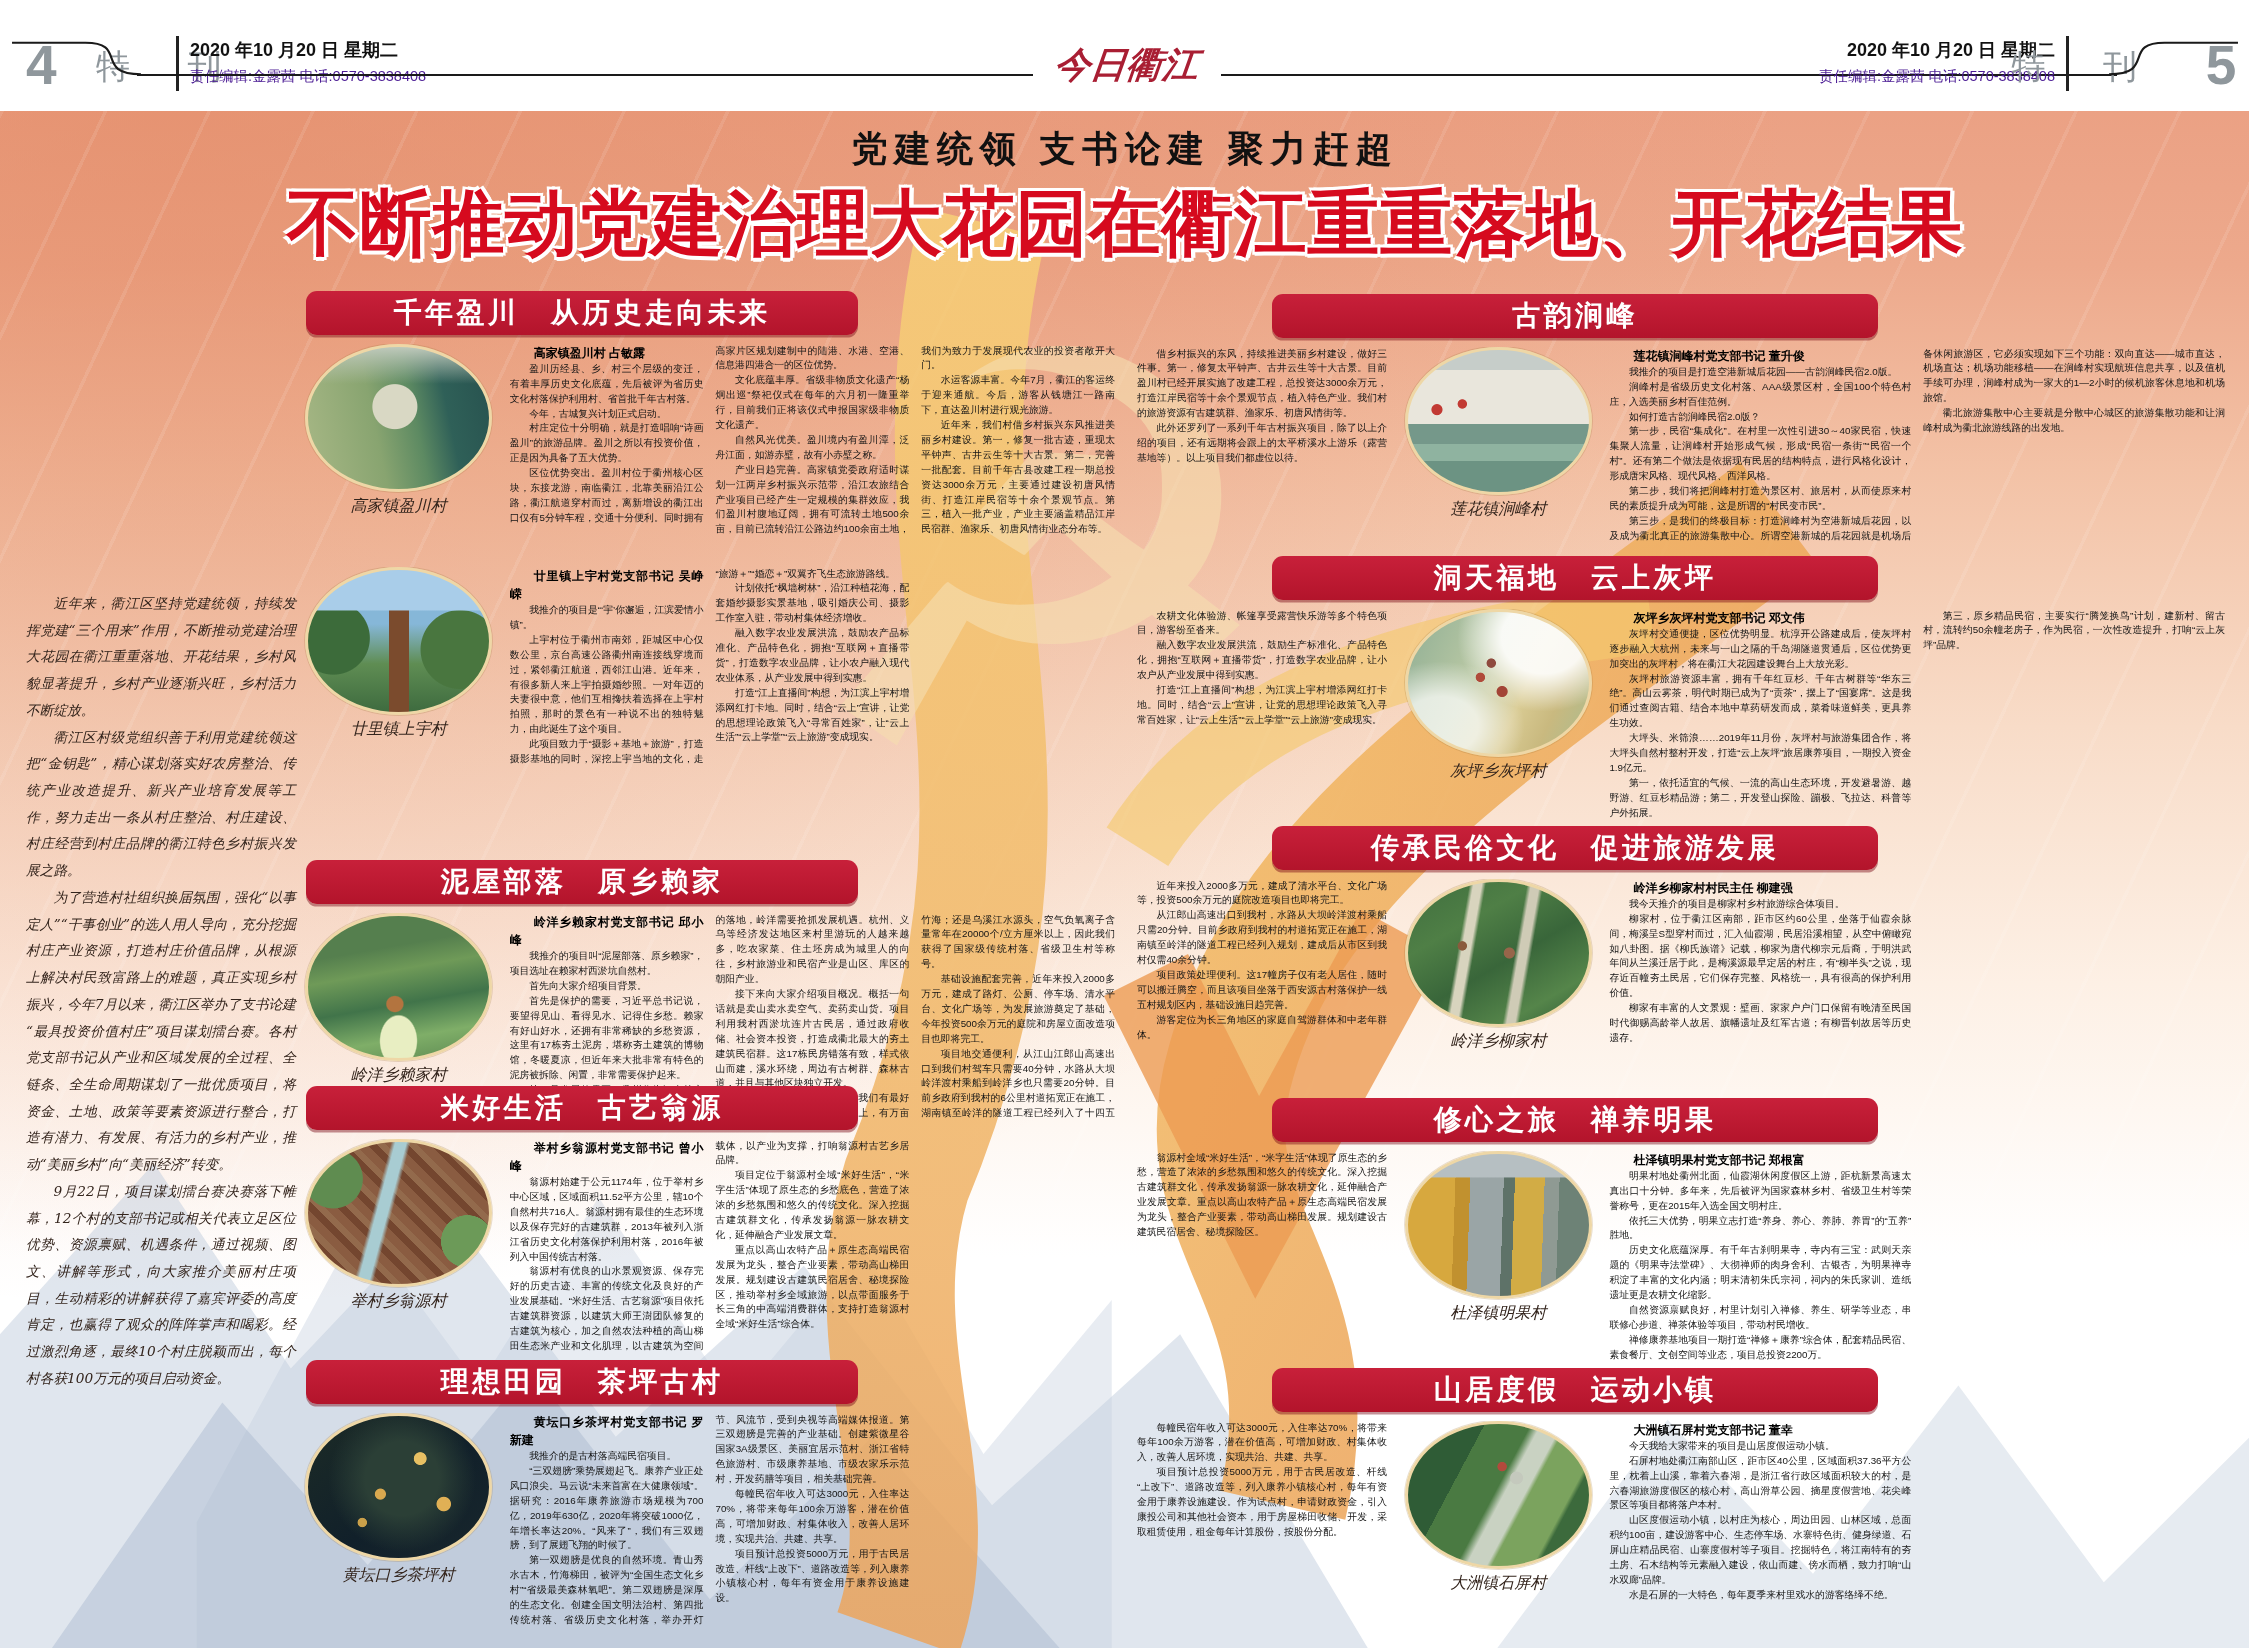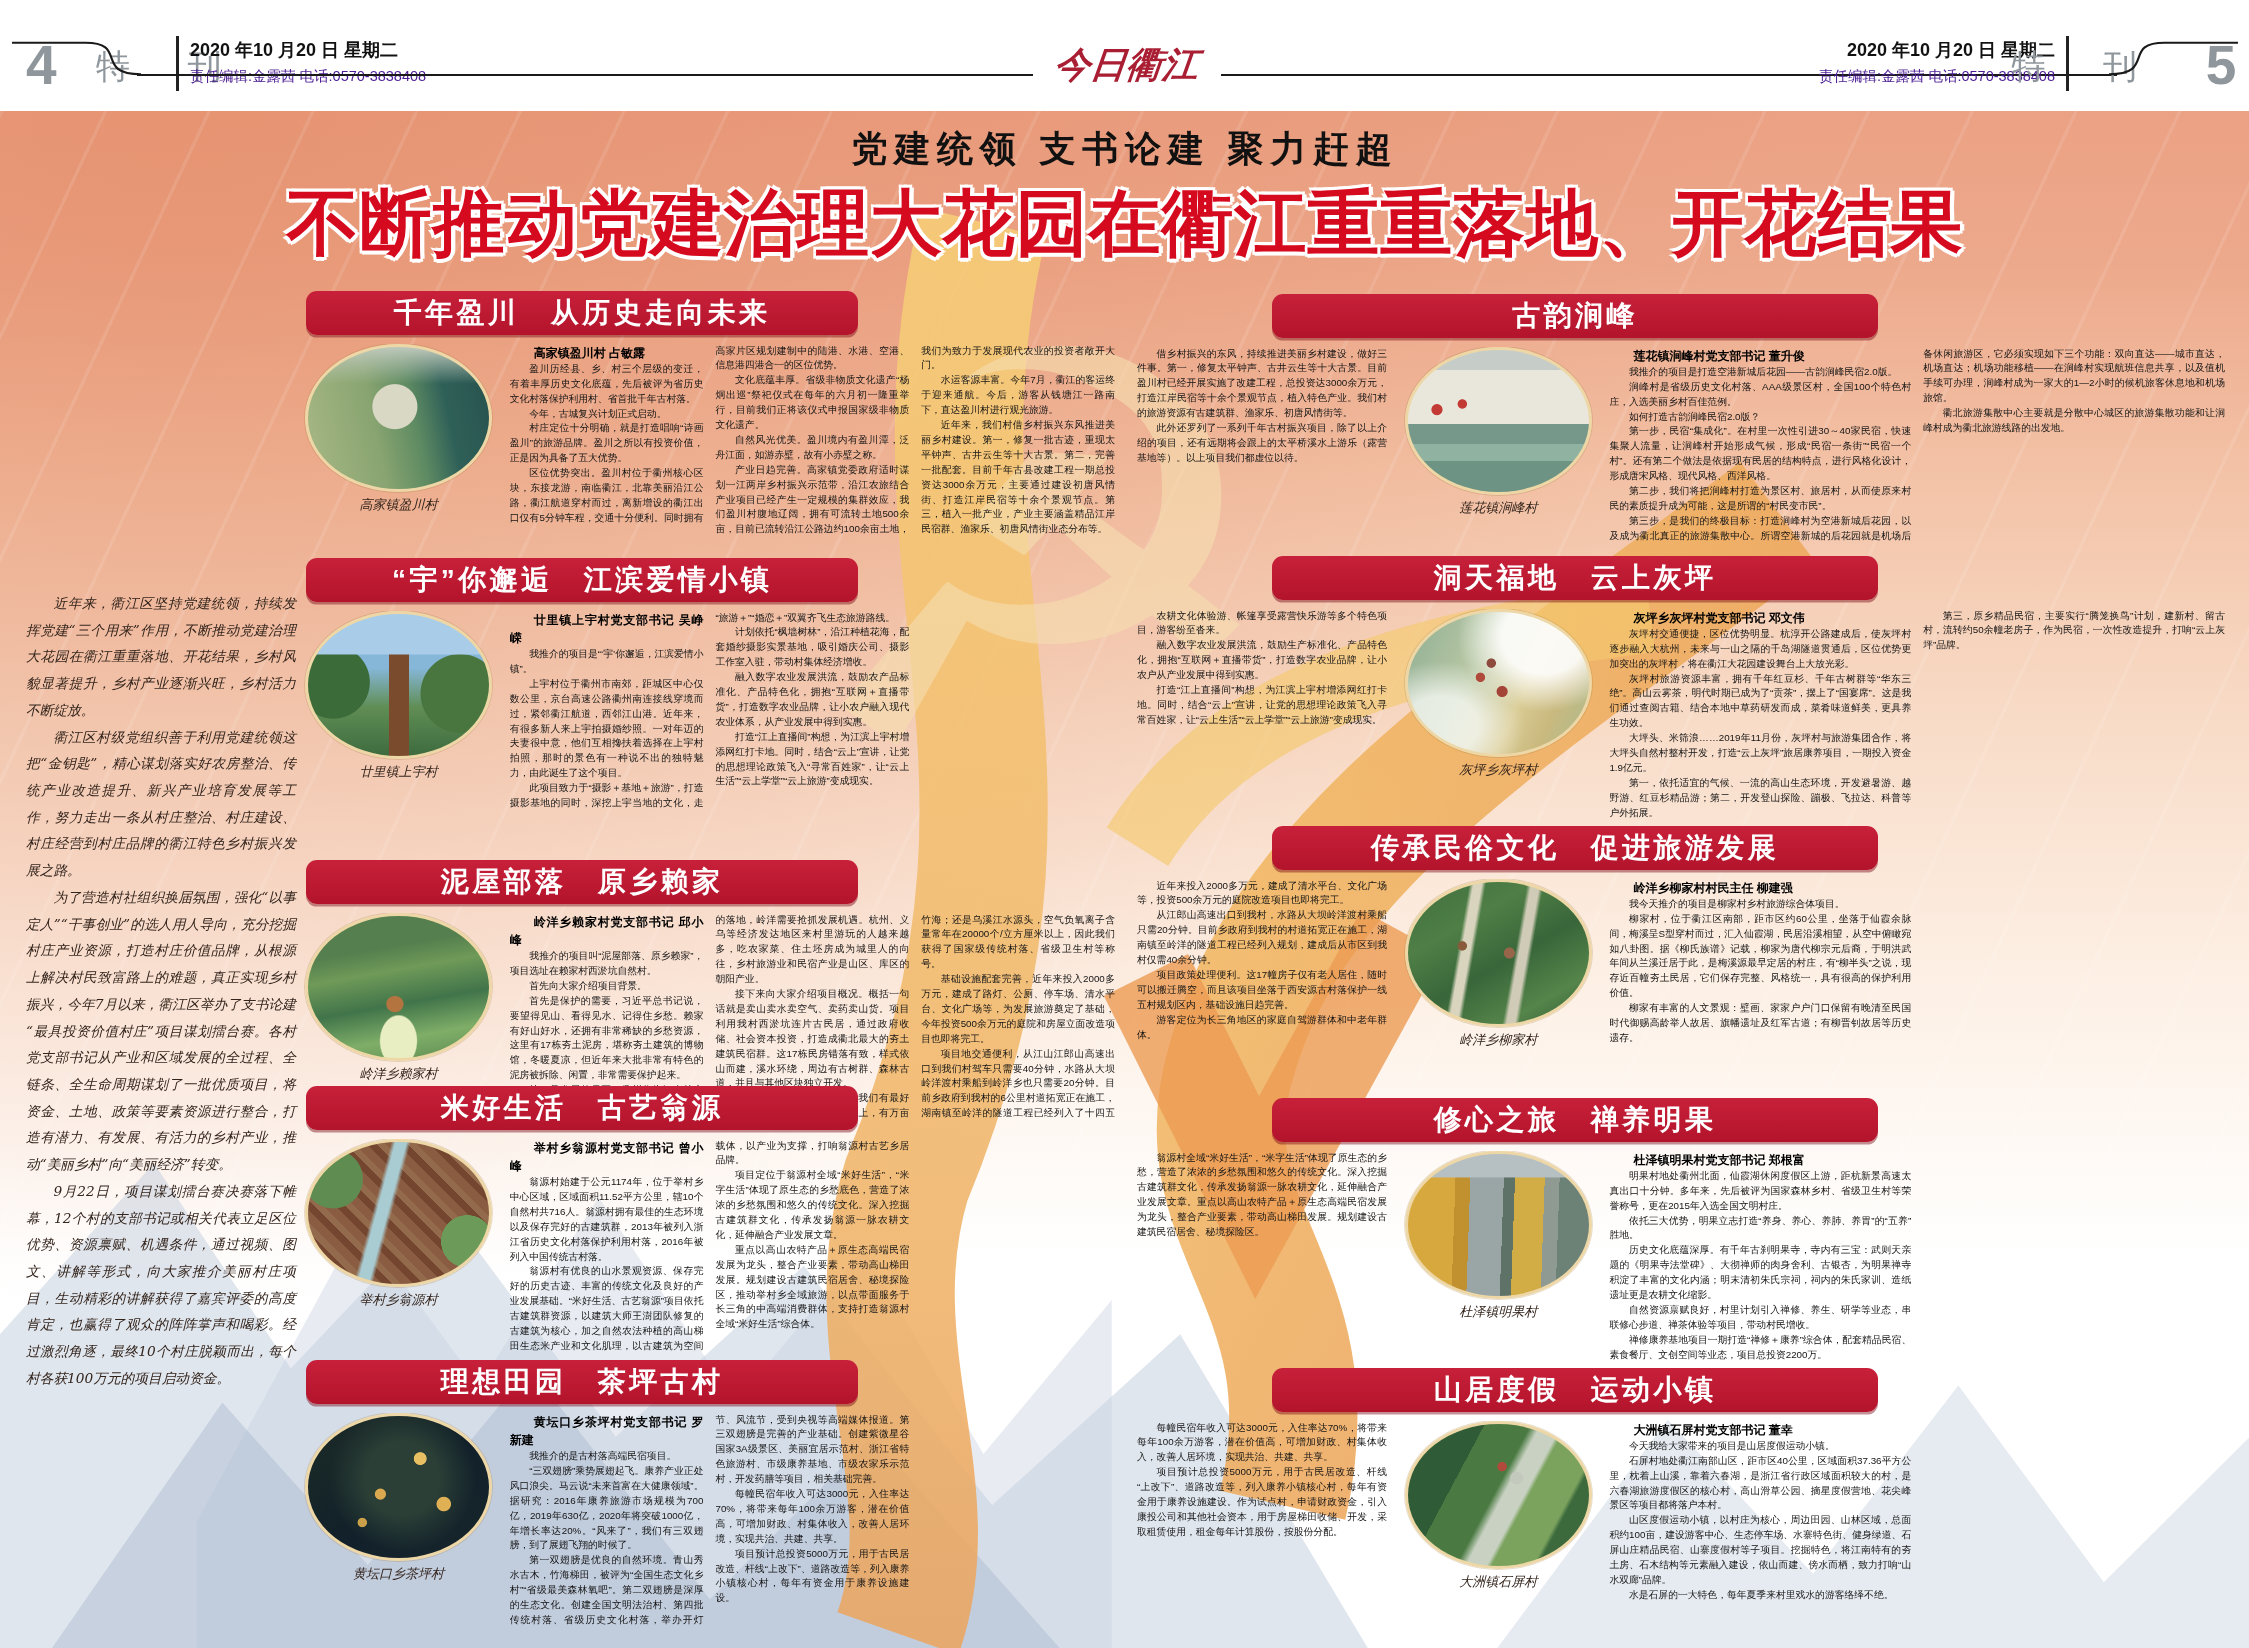--- a/index.html
+++ b/index.html
@@ -48,21 +48,21 @@
   .s8{top:1098px;height:269px}.s9{top:1368px;height:275px}
   .sec-header{height:44px;border-radius:11px;background:linear-gradient(180deg,#c8203a,#b3142b);
     box-shadow:0 2.6px 0 rgba(122,10,25,.45);text-align:center;}
   #secs-left .sec-header{margin-left:5.1px;width:552px;}
   #secs-right .sec-header{margin-left:135px;width:606px;}
   .sec-title{font-size:28px;font-weight:bold;color:#fff;letter-spacing:3.4px;line-height:44px;}
   .sec-row{display:flex;gap:13.7px;margin-top:8.6px;height:calc(100% - 55px);overflow:hidden;}
   .photo-wrap{flex:0 0 195px;text-align:center;}
   .photo{width:181px;height:142px;border-radius:50%;border:3.4px solid #eed7a6;margin:0 auto;
     box-shadow:0 0 0 0.9px rgba(160,120,60,.25);}
-  .caption{font-family:"DejaVu Serif",serif;font-style:italic;font-size:13px;color:#33241c;margin-top:4.3px;}
+  .caption{font-family:"DejaVu Serif",serif;font-style:italic;font-size:16px;color:#33241c;margin-top:4.3px;}
   .pre-col{flex:0 0 250px;overflow:hidden;}
   .body-col{flex:1 1 auto;min-width:0;}
   .cols{column-gap:12px;height:100%;column-fill:auto;overflow:hidden;
     font-size:9.8px;line-height:1.52;color:#141414;text-align:justify;}
   #secs-left .cols{column-count:3;}
   #secs-right .cols{column-count:2;}
   .cols p,.pre-col p{margin:0;text-indent:2em;}
   .pre-col p{font-size:9.8px;line-height:1.52;text-align:justify;color:#141414;}
   .byline{font-weight:bold;font-size:12px;text-indent:2em;margin:0 0 2.6px 0;color:#000;}
   
@@ -199,23 +199,20 @@
               <p>文化底蕴丰厚。省级非物质文化遗产“杨炯出巡”祭祀仪式在每年的六月初一隆重举行，目前我们正将该仪式申报国家级非物质文化遗产。</p>
               <p>自然风光优美。盈川境内有盈川潭，泛舟江面，如游赤壁，故有小赤壁之称。</p>
               <p>产业日趋完善。高家镇党委政府适时谋划一江两岸乡村振兴示范带，沿江农旅结合产业项目已经产生一定规模的集群效应，我们盈川村腹地辽阔，拥有可流转土地500余亩，目前已流转沿江公路边约100余亩土地，我们为致力于发展现代农业的投资者敞开大门。</p>
               <p>水运客源丰富。今年7月，衢江的客运终于迎来通航。今后，游客从钱塘江一路南下，直达盈川村进行观光旅游。</p>
               <p>近年来，我们村借乡村振兴东风推进美丽乡村建设。第一，修复一批古迹，重现太平钟声、古井云生等十大古景。第二，完善一批配套。目前千年古县改建工程一期总投资达3000余万元，主要通过建设初唐风情街、打造江岸民宿等十余个景观节点。第三，植入一批产业，产业主要涵盖精品江岸民宿群、渔家乐、初唐风情街业态分布等。</p>
             </div>
         </div>
       </div>
     </section>
       <section class="sec s1">
-      <div class="sec-header">
-        <span class="sec-title">“宇”你邂逅　江滨爱情小镇</span>
-      </div>
       <div class="sec-row">
 
         <figure class="photo-wrap" style="margin:0">
           <div class="photo p-shangyu"></div>
           <figcaption class="caption">廿里镇上宇村</figcaption>
         </figure>
         <div class="body-col">
           <div class="cols">
               <p class="byline">廿里镇上宇村党支部书记 吴峥嵘</p>
               <p>我推介的项目是“‘宇’你邂逅，江滨爱情小镇”。</p>

